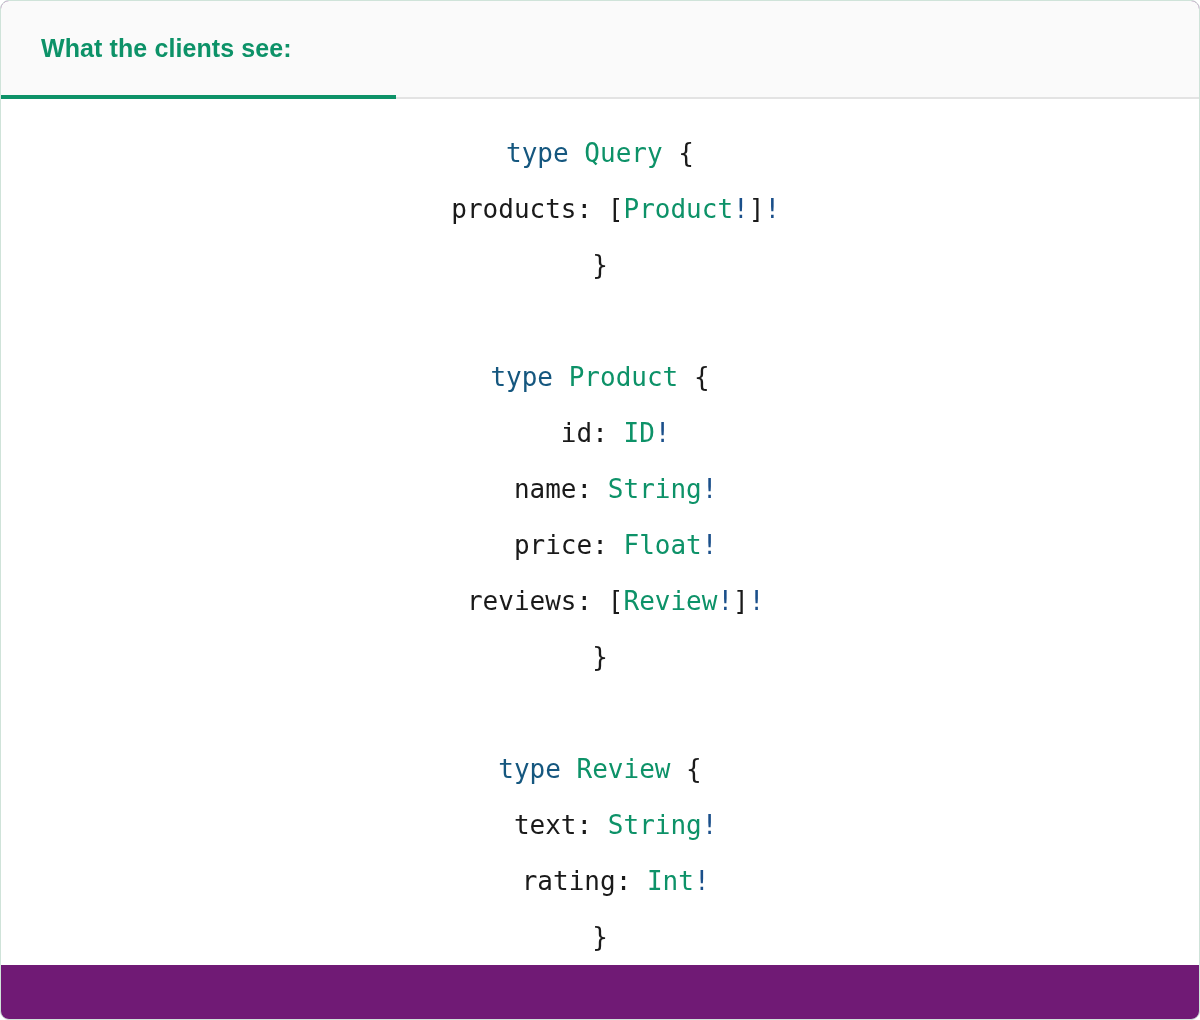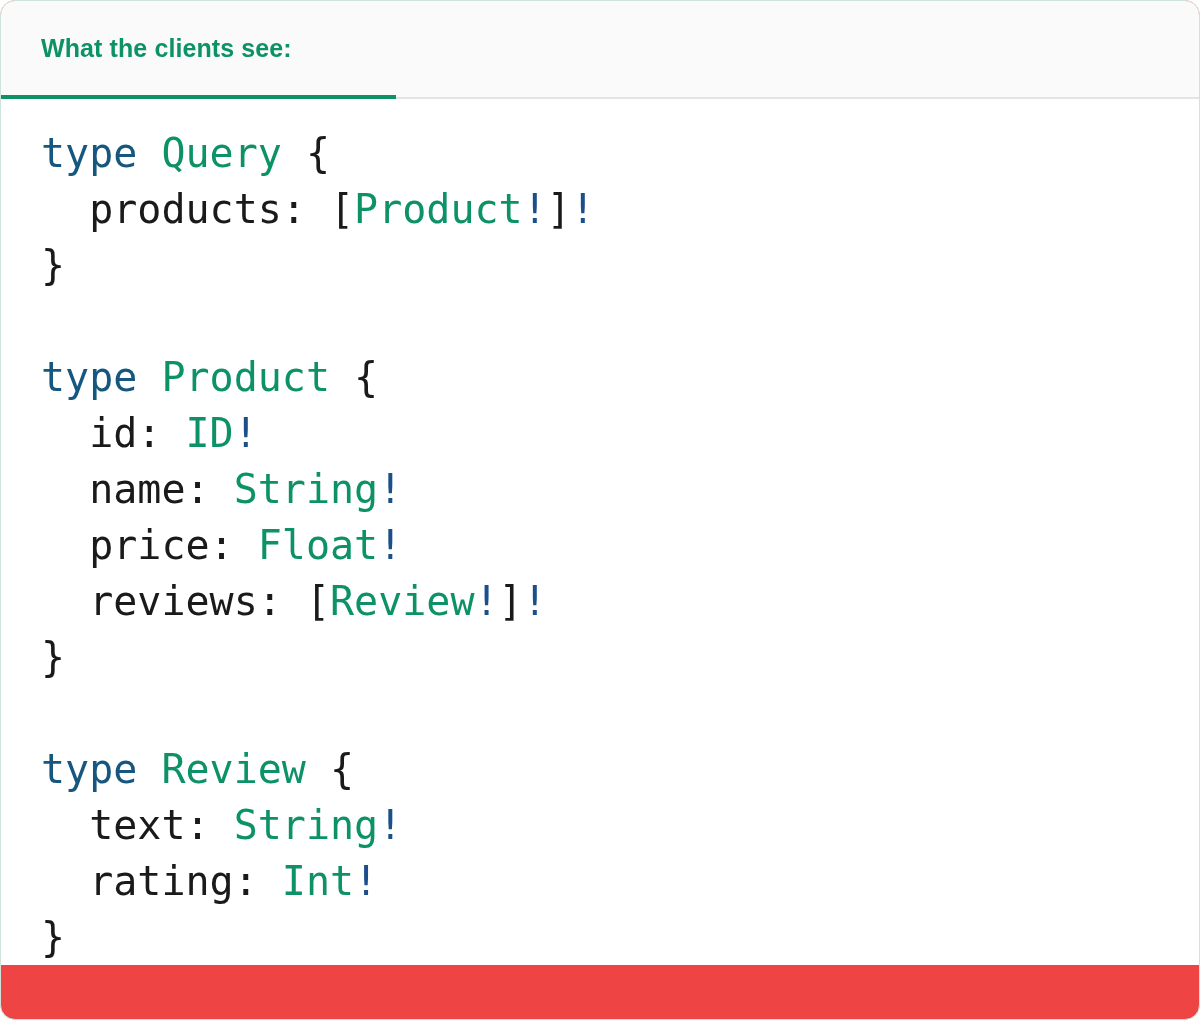--- a/index.html
+++ b/index.html
@@ -12,24 +12,25 @@
     height: 1020px;
     font-family: "Liberation Sans", sans-serif;
     overflow: hidden;
   }
 
   .card {
     position: relative;
     box-sizing: border-box;
     width: 1200px;
     height: 1020px;
-    background: #ef4444;
+    background: #701a75;
     border: 1px solid #cfe3d9;
-    border-radius: 15px;
+    border-radius: 9px;
     overflow: hidden;
+    text-align: center;
   }
 
   
   .tabstrip {
     position: relative;
     height: 98px;
     background: #fafafa;
     border-bottom: 2px solid #e3e3e3;
     box-sizing: border-box;
   }
@@ -57,21 +58,21 @@
 
   
   .code-area {
     padding: 26px 0 0 0;
     background: #ffffff;
   }
   .code-block {
     margin: 0;
     padding: 0 40px;
     font-family: "DejaVu Sans Mono", monospace;
-    font-size: 40px;
+    font-size: 26px;
     line-height: 56px;
     white-space: pre;
     color: #1a1a1a;
   }
   .code-line {
     height: 56px;
     white-space: pre;
   }
   .code-line.blank {
     height: 56px;

